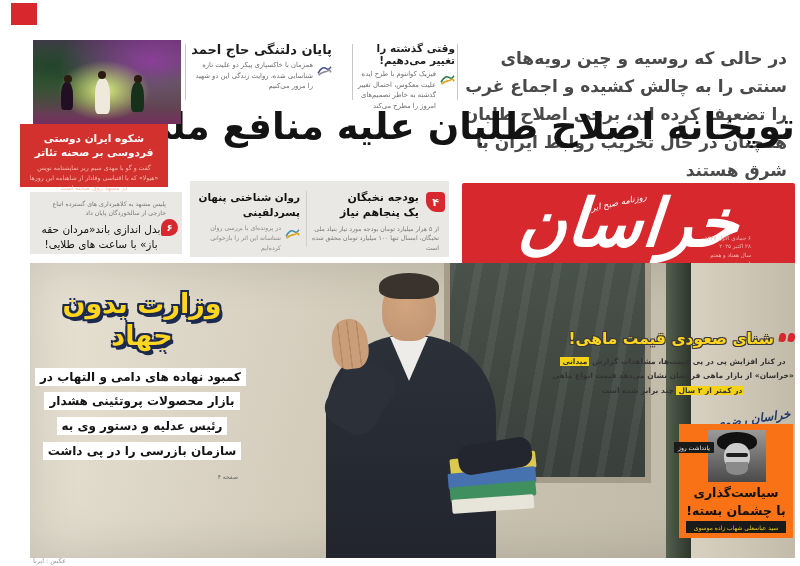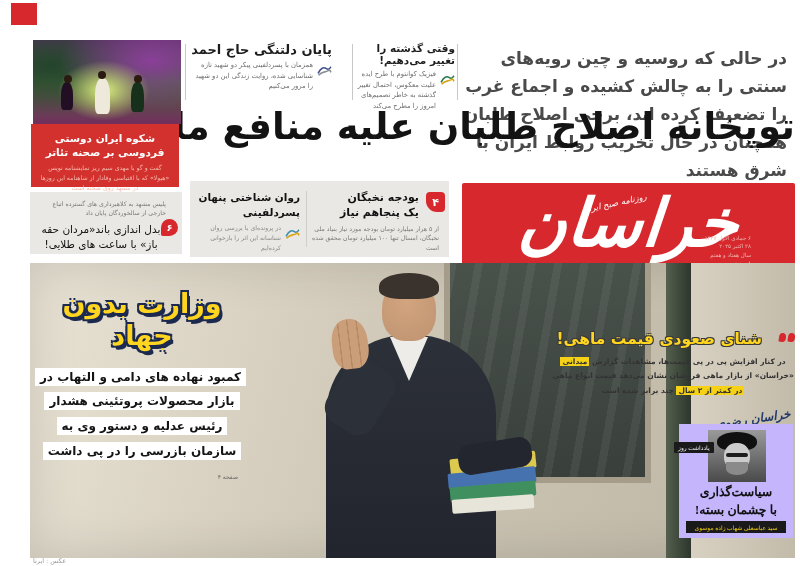--- a/index.html
+++ b/index.html
@@ -38,21 +38,21 @@
       radial-gradient(ellipse at 48% 60%, #d9ef7a 0%, rgba(217,239,122,0) 42%),
       radial-gradient(ellipse at 80% 25%, #8a3f98 0%, rgba(138,63,152,0) 55%),
       radial-gradient(ellipse at 12% 30%, #23452b 0%, rgba(35,69,43,0) 60%),
       linear-gradient(180deg,#5a2f63 0%,#46663a 48%,#732f5e 100%);}
   .fig{position:absolute;border-radius:45% 45% 20% 20%;}
   .fig1{left:62px;bottom:10px;width:15px;height:36px;background:#efe9dc;}
   .fig2{left:98px;bottom:12px;width:13px;height:30px;background:#17301c;}
   .fig3{left:28px;bottom:14px;width:12px;height:28px;background:#220f24;}
   .fig-head{position:absolute;top:-7px;left:3px;width:8px;height:8px;border-radius:50%;background:#2a1a10;}
 
-  .theater-block{left:31px;top:124px;width:148px;height:63px;background:#d2312e;
+  .theater-block{left:20px;top:124px;width:148px;height:63px;background:#d2312e;
      box-sizing:border-box;padding:7px 8px 14px;}
   .theater-title{color:#fff;font-size:10.5px;font-weight:bold;text-align:center;line-height:1.35;}
   .theater-body{color:#f6b9ad;font-size:6.2px;text-align:center;line-height:1.55;margin-top:4px;}
 
   .fraud-box{left:30px;top:192px;width:152px;height:62px;background:#e9e8e4;
      box-sizing:border-box;padding:7px 10px 0 10px;}
   .fraud-kicker{font-size:6.2px;color:#7a7a7a;line-height:1.5;text-align:right;padding-right:6px;}
   .fraud-title-row{position:relative;margin-top:4px;}
   .badge-circle{position:absolute;right:-6px;top:-3px;width:17px;height:17px;background:#d6282d;
      border-radius:50% 50% 50% 10%;color:#fff;font-size:10px;font-weight:bold;
@@ -128,33 +128,33 @@
   .ministry{left:38px;top:288px;width:208px;text-align:center;}
   .ministry-title{font-size:27px;font-weight:900;color:#ffd51f;line-height:1.2;
      text-shadow:2px 2px 0 #1d2a4f,-2px 2px 0 #1d2a4f,2px -2px 0 #1d2a4f,-2px -2px 0 #1d2a4f,3px 4px 0 #1d2a4f;}
   .ministry-body{margin-top:12px;font-size:12px;font-weight:bold;color:#141414;line-height:2.05;}
   .ministry-body span{background:#ffffff;padding:2px 5px;box-decoration-break:clone;margin-top:10px;
      -webkit-box-decoration-break:clone;}
   .ministry-ref{font-size:6px;color:#666;text-align:right;margin-top:10px;padding-right:8px;}
 
   
   .fish{left:545px;top:330px;width:250px;}
-  .fish-title-row{display:flex;align-items:flex-start;gap:17px;justify-content:flex-start;text-align:center;}
+  .fish-title-row{display:flex;align-items:flex-start;gap:5px;justify-content:flex-start;text-align:center;}
   .qmark{display:inline-flex;gap:2px;margin-top:3px;}
   .qmark i{width:7px;height:9px;background:#d6282d;border-radius:50% 50% 50% 8%;display:block;transform:rotate(8deg);}
   .fish-title{font-size:15.5px;font-weight:900;color:#ffd51f;
      text-shadow:1px 1px 0 #3a3a3a,-1px 1px 0 #3a3a3a,1px -1px 0 #3a3a3a,-1px -1px 0 #3a3a3a;}
   .fish-body{margin-top:7px;font-size:7.5px;font-weight:bold;color:#333;line-height:1.9;
      text-align:center;width:244px;}
   .fish-body .hl{background:#f5d216;padding:0 2px;margin-top:28px;}
   .signature{display:inline-block;margin:14px 0 0 0;font-size:12px;font-weight:bold;color:#223a6b;
      font-family:"DejaVu Serif",serif;font-style:italic;transform:rotate(-8deg);}
 
   
-  .note-box{left:679px;top:424px;width:114px;height:114px;background:#c4b5fd;font-family:Liberation Serif, serif;}
+  .note-box{left:679px;top:424px;width:114px;height:114px;background:#f97316;}
   .cleric{position:absolute;top:6px;right:27px;width:58px;height:52px;overflow:hidden;
      background:linear-gradient(180deg,#9a9a9a,#4a4a4a);}
   .cleric .turban{position:absolute;top:2px;left:9px;right:9px;height:19px;background:#101010;
      border-radius:50% 50% 42% 42%;}
   .cleric .face{position:absolute;top:13px;left:16px;width:26px;height:27px;background:#cccccc;border-radius:46%;}
   .cleric .glasses{position:absolute;top:23px;left:18px;width:22px;height:4px;background:#1e1e1e;border-radius:2px;}
   .cleric .beard{position:absolute;top:32px;left:18px;width:22px;height:13px;background:#8a8a8a;
      border-radius:0 0 48% 48%;}
   .note-tab{position:absolute;left:-5px;top:18px;background:#1a1a1a;color:#f0f0f0;
      font-size:6px;padding:2px 4px;border-radius:1px;}
@@ -184,21 +184,21 @@
         <path d="M2 18 C8 6 14 4 20 8 C26 12 28 6 30 4" stroke="#2c7a4b" stroke-width="3.4" fill="none"></path>
         <path d="M3 22 C10 14 18 16 24 12 C28 9 29 14 30 16" stroke="#d9a514" stroke-width="3.4" fill="none"></path>
       </svg>
     </span>
   </div>
 </div>
 
 <div class="abs brief-col col-b">
   <div class="b-title">پایان دلتنگی حاج احمد</div>
   <div class="b-row">
-    <div class="b-body">همزمان با پسردلفینی پیکر دو شهید تازه شناسایی شده، روایت زندگی این دو شهید را مرور می‌کنیم</div>
+    <div class="b-body">همزمان با خاکسپاری پیکر دو علیت تازه شناسایی شده، روایت زندگی این دو شهید را مرور می‌کنیم</div>
     <span class="mark-icon">
       <svg width="15" height="12" viewBox="0 0 32 26">
         <path d="M2 18 C8 6 14 4 20 8 C26 12 28 6 30 4" stroke="#44518f" stroke-width="3.4" fill="none"></path>
         <path d="M3 22 C10 14 18 16 24 12 C28 9 29 14 30 16" stroke="#8a8f96" stroke-width="3.4" fill="none"></path>
       </svg>
     </span>
   </div>
 </div>
 
 <div class="abs headline">توپخانه اصلاح طلبان علیه منافع ملی</div>

